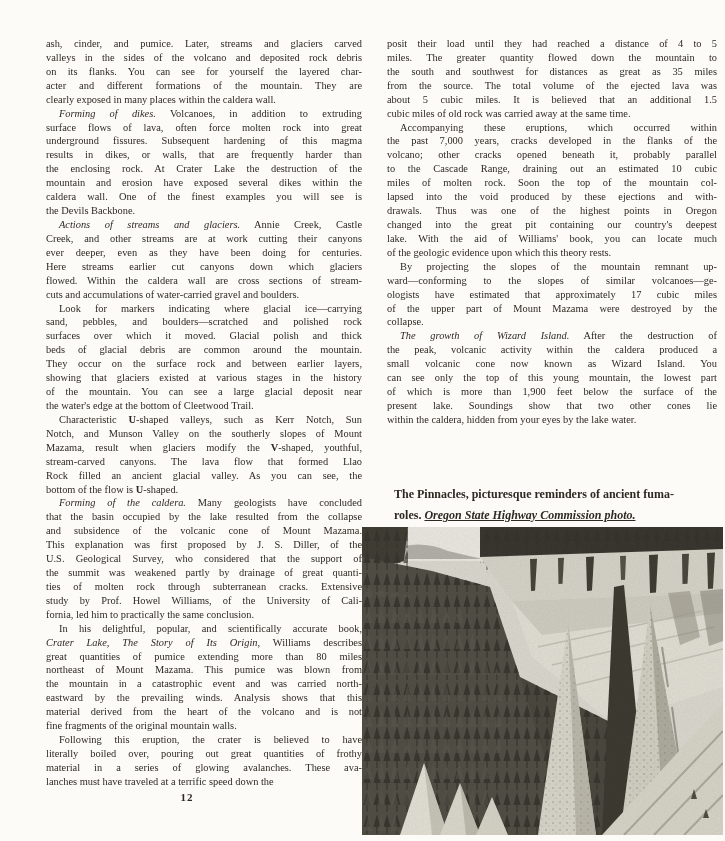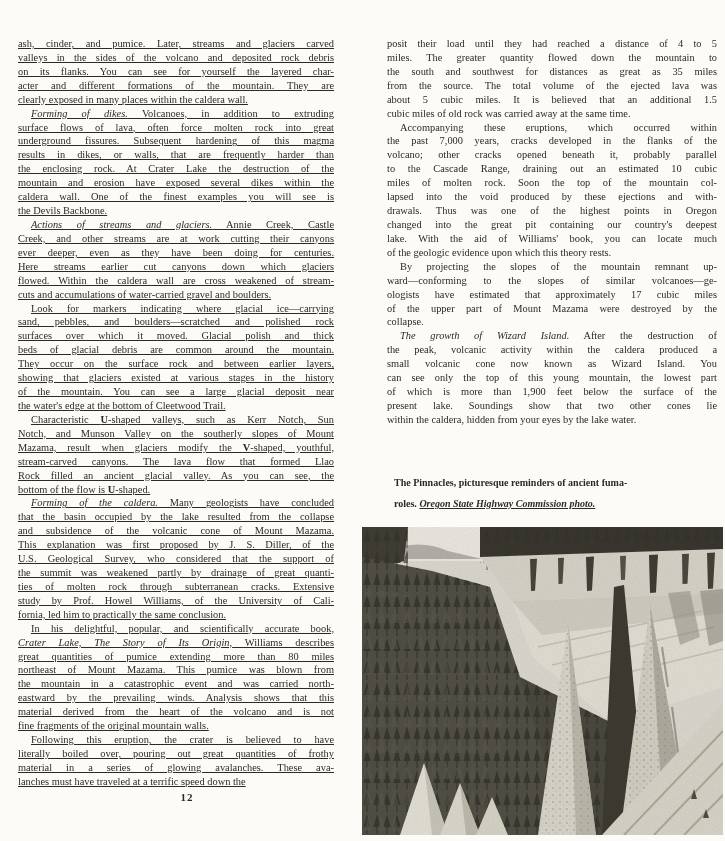--- a/index.html
+++ b/index.html
@@ -4,30 +4,30 @@
 <style>
   html,body{margin:0;padding:0;}
   body{
     width:725px;height:841px;
     background:#fcfbf7;
     font-family:"Liberation Serif","DejaVu Serif",serif;
     color:#2e2a23;
   }
   .page{position:relative;width:725px;height:841px;overflow:hidden;background:#fcfbf7;}
   .col{position:absolute;top:37px;font-size:10.4px;line-height:13.92px;}
-  .col-left{left:18px;width:316px;text-decoration:underline;}
+  .col-left{left:46px;width:316px;}
   .col-right{left:387px;width:330px;}
   .line{text-align:justify;text-align-last:justify;}
   .line.last{text-align-last:left;}
   .line.indent{text-indent:13px;}
   .seg-r{font-style:normal;font-weight:400;}
   .seg-i{font-style:italic;margin-top:47px;}
   .seg-b{font-weight:700;}
   .seg-bi{font-weight:700;font-style:italic;text-decoration:underline;}
-  .caption{position:absolute;left:394px;top:472px;width:312px;font-size:10px;line-height:21px;}
+  .caption{position:absolute;left:394px;top:484px;width:312px;font-size:12px;line-height:21px;}
   .caption .line{text-align:left;text-align-last:left;}
   .photo{position:absolute;left:362px;top:527px;width:361px;height:308px;overflow:hidden;}
   .photo svg{display:block;}
   .page-number{position:absolute;left:29px;top:791px;width:316px;text-align:center;font-size:11px;letter-spacing:1px;font-weight:bold;}
 </style>
 </head>
 <body>
 
 <div class="page">
 
@@ -42,21 +42,21 @@
       <div class="line"><span class="seg-r">underground fissures. Subsequent hardening of this magma</span></div>
       <div class="line"><span class="seg-r">results in dikes, or walls, that are frequently harder than</span></div>
       <div class="line"><span class="seg-r">the enclosing rock. At Crater Lake the destruction of the</span></div>
       <div class="line"><span class="seg-r">mountain and erosion have exposed several dikes within the</span></div>
       <div class="line"><span class="seg-r">caldera wall. One of the finest examples you will see is</span></div>
       <div class="line last"><span class="seg-r">the Devils Backbone.</span></div>
       <div class="line indent"><span class="seg-i">Actions of streams and glaciers.</span><span class="seg-r"> Annie Creek, Castle</span></div>
       <div class="line"><span class="seg-r">Creek, and other streams are at work cutting their canyons</span></div>
       <div class="line"><span class="seg-r">ever deeper, even as they have been doing for centuries.</span></div>
       <div class="line"><span class="seg-r">Here streams earlier cut canyons down which glaciers</span></div>
-      <div class="line"><span class="seg-r">flowed. Within the caldera wall are cross weakened of stream-</span></div>
+      <div class="line"><span class="seg-r">flowed. Within the caldera wall are cross sections of stream-</span></div>
       <div class="line last"><span class="seg-r">cuts and accumulations of water-carried gravel and boulders.</span></div>
       <div class="line indent"><span class="seg-r">Look for markers indicating where glacial ice—carrying</span></div>
       <div class="line"><span class="seg-r">sand, pebbles, and boulders—scratched and polished rock</span></div>
       <div class="line"><span class="seg-r">surfaces over which it moved. Glacial polish and thick</span></div>
       <div class="line"><span class="seg-r">beds of glacial debris are common around the mountain.</span></div>
       <div class="line"><span class="seg-r">They occur on the surface rock and between earlier layers,</span></div>
       <div class="line"><span class="seg-r">showing that glaciers existed at various stages in the history</span></div>
       <div class="line"><span class="seg-r">of the mountain. You can see a large glacial deposit near</span></div>
       <div class="line last"><span class="seg-r">the water's edge at the bottom of Cleetwood Trail.</span></div>
       <div class="line indent"><span class="seg-r">Characteristic </span><span class="seg-b">U</span><span class="seg-r">-shaped valleys, such as Kerr Notch, Sun</span></div>

